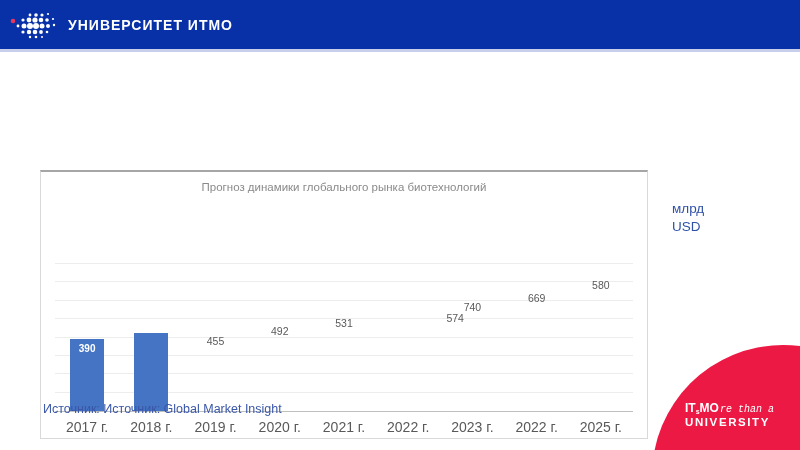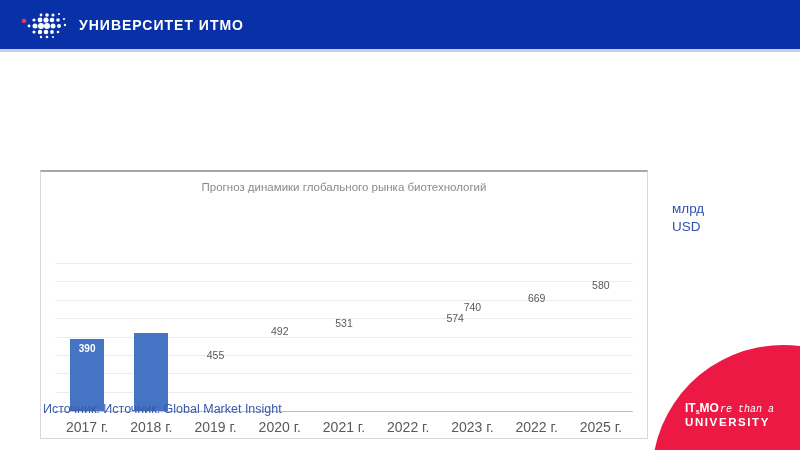--- a/index.html
+++ b/index.html
@@ -6,21 +6,21 @@
   html,body { background:#888; }
   body { font-family:"Liberation Sans", sans-serif; }
   .slide {
     position:relative; width:800px; height:450px; background:#ffffff;
     overflow:hidden; margin:0 auto;
   }
   
   .header {
     position:absolute; left:0; top:0; width:800px; height:52px;
     background:#0831A7; border-bottom:3px solid #C9CFEA;
-    display:flex; align-items:center; padding-left:17px;
+    display:flex; align-items:center; padding-left:6px;
   }
   .logo-dots { width:54px; height:32px; margin-right:8px; }
   .header-title {
     color:#ffffff; font-weight:bold; font-size:14px; letter-spacing:1px;
   }
   
   .slide-title {
     position:absolute; left:43px; top:90px;
     color:#1F35A8; font-weight:bold; font-size:23px;
   }
@@ -135,21 +135,21 @@
             <div class="bar" style="height: 71.6625px; background: rgb(69, 116, 196);">
               <span class="bar-label" style="color: rgb(255, 255, 255);">390</span>
             </div>
           </div>
           <div class="col">
             <div class="bar" style="height: 77.5425px; background: rgb(69, 116, 196);">
               <span class="bar-label" style="color: rgb(255, 255, 255); padding-left: 44px;">422</span>
             </div>
           </div>
           <div class="col">
-            <span class="free-label" style="color: rgb(89, 89, 89); bottom: 50px;">455</span>
+            <span class="free-label" style="color: rgb(89, 89, 89); bottom: 64px;">455</span>
           </div>
           <div class="col">
             <span class="free-label" style="color: rgb(89, 89, 89); bottom: 74.405px;">492</span>
           </div>
           <div class="col">
             <span class="free-label" style="color: rgb(89, 89, 89); bottom: 81.5712px;">531</span>
           </div>
           <div class="col">
             <span class="free-label" style="color: rgb(89, 89, 89); bottom: 87px; margin-left: 47px;">574</span>
           </div>

